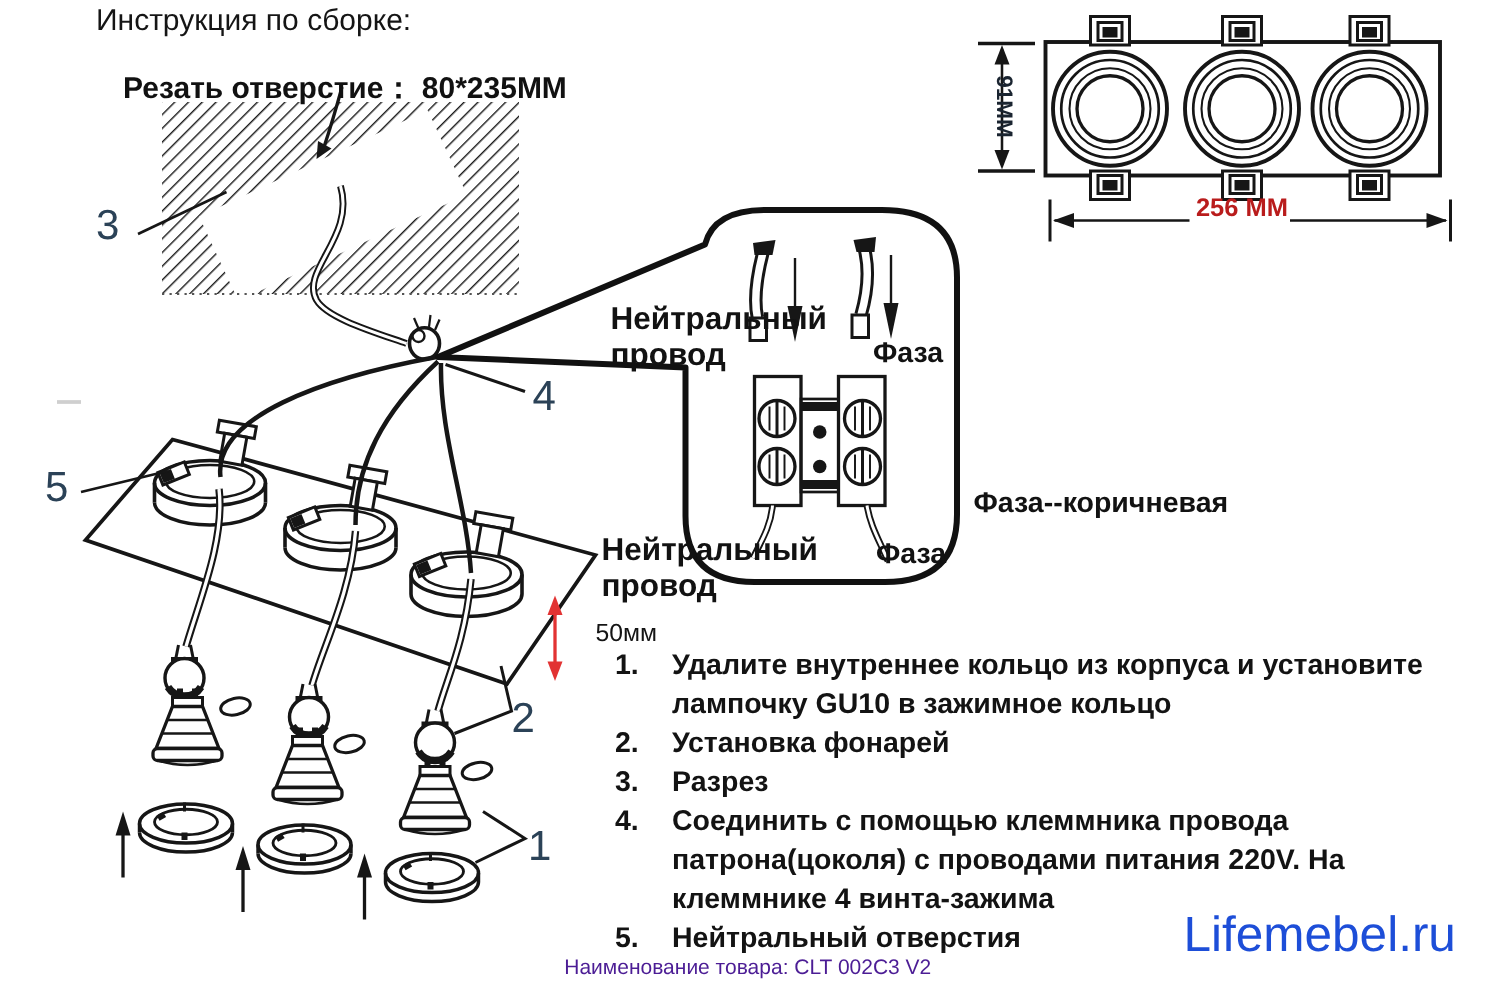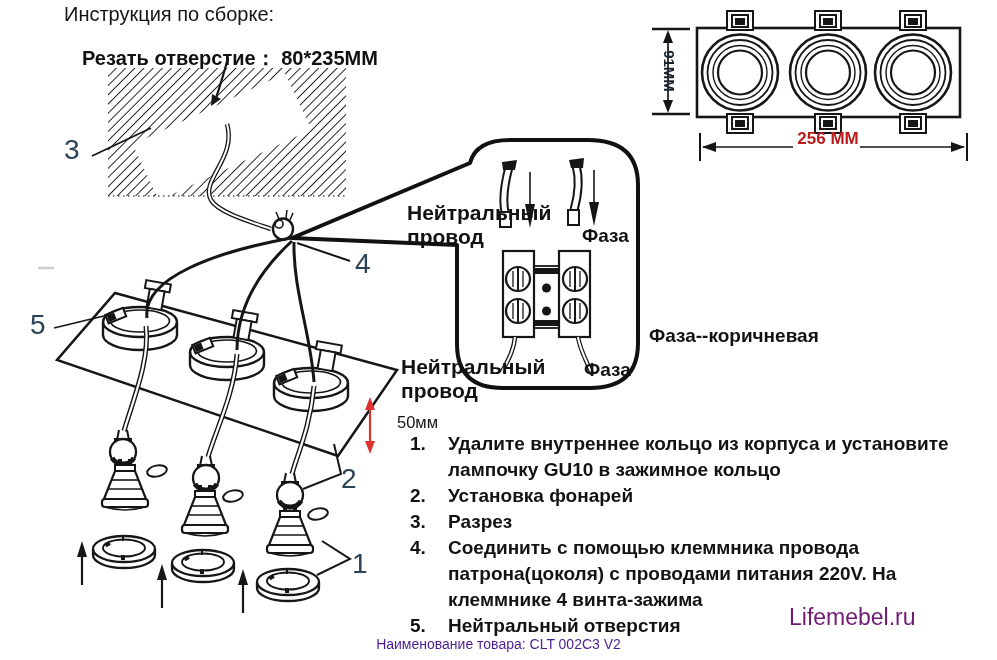--- a/index.html
+++ b/index.html
@@ -21,21 +21,21 @@
   .ftop{left:582px;top:224px;font-size:19px;}
   .nbot{left:401px;top:355px;width:118px;}
   .fbot{left:584px;top:358px;font-size:19px;}
   .colornote{left:649px;top:294px;font-size:19px;font-weight:700;line-height:28px;color:#121212;}
   .dimh{left:669px;top:71px;transform:translate(-50%,-50%) rotate(90deg);font-size:15px;font-weight:600;color:#1a2430;}
   .dimw{left:828px;top:129px;transform:translateX(-50%);font-size:17px;font-weight:600;color:#b91c1c;}
   .instr{position:absolute;left:410px;top:431px;width:580px;}
   .irow{display:grid;grid-template-columns:38px 1fr;font-size:19px;font-weight:700;
         line-height:26px;color:#131313;}
   .irow .t{white-space:pre-line;}
-  .watermark{left:789px;top:604px;font-size:23px;color:#701a75;}
+  .watermark{left:789px;top:604px;font-size:33px;color:#1d4ed8;}
   .product{left:0;right:0;top:636px;text-align:center;font-size:14px;color:#4c1d95;}
 </style>
 </head>
 <body>
 
 <div class="page">
 
 <svg width="997" height="660" viewBox="0 0 997 660">
   <defs>
     <pattern id="hatch" patternUnits="userSpaceOnUse" width="6.5" height="6.5" patternTransform="rotate(45)">

